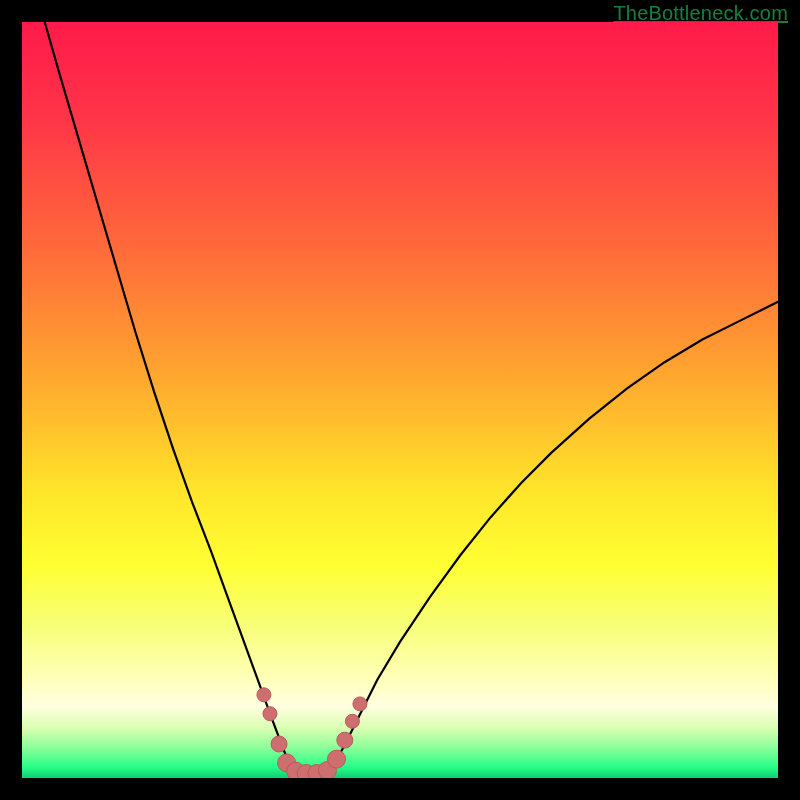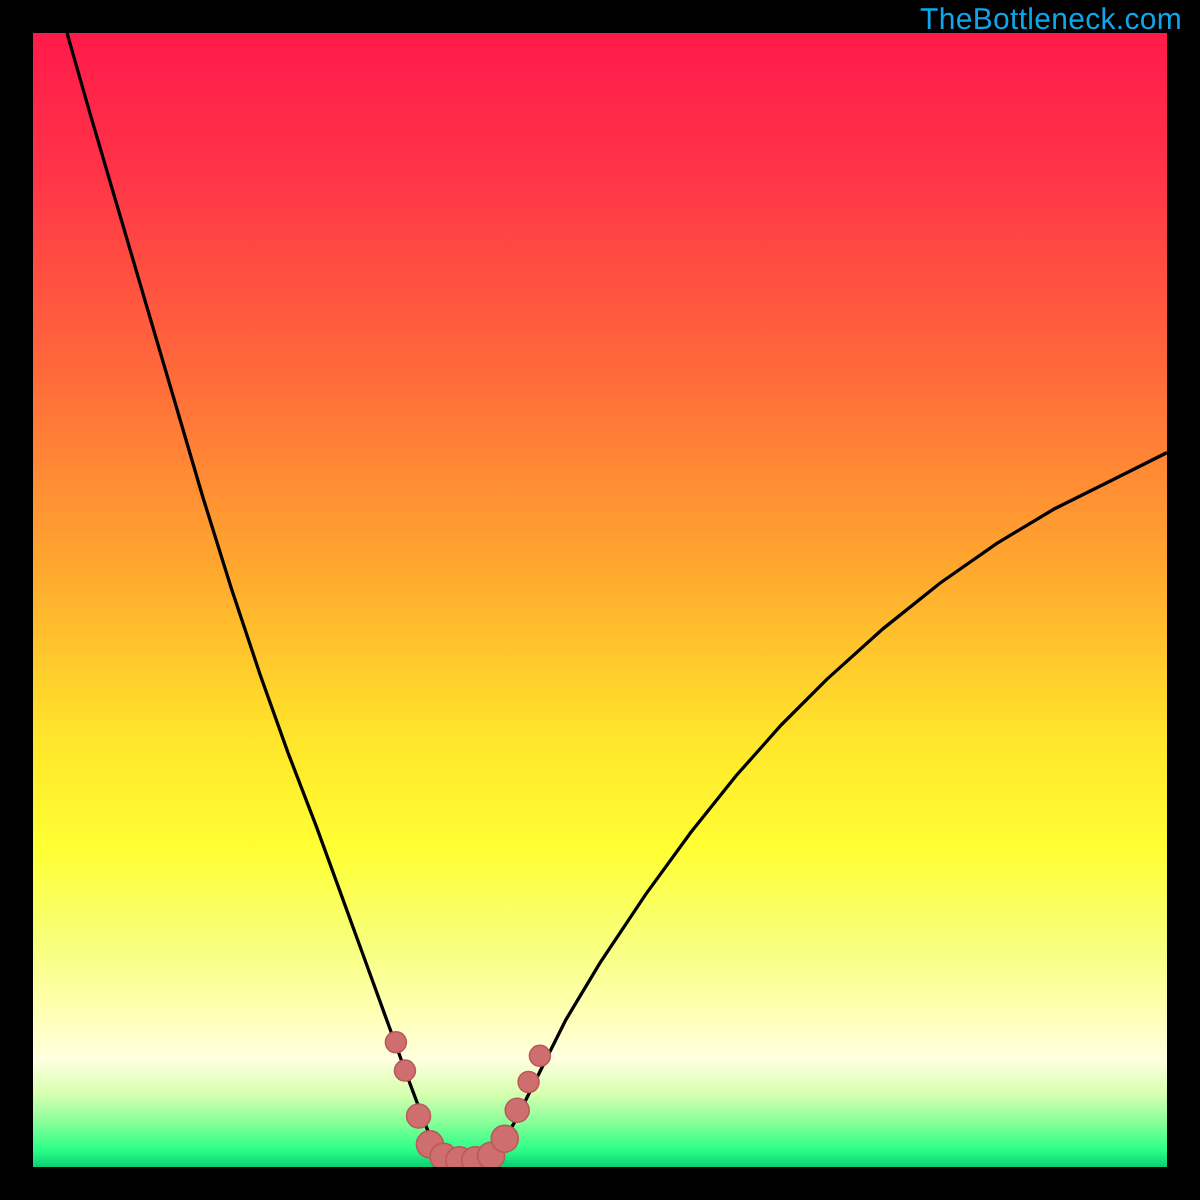--- a/index.html
+++ b/index.html
@@ -16,24 +16,25 @@
     left: 22px;
     top: 22px;
     width: 756px;
     height: 756px;
     background: #000;
   }
   .watermark {
     position: absolute;
     top: 2px;
     right: 12px;
-    color: #0ea5e9;
+    color: #15803d;
     font-size: 20px;
     font-weight: 500;
     letter-spacing: 0.2px;
+    text-decoration: underline;
   }
   .plot {
     position: absolute;
     left: 22px;
     top: 22px;
     width: 756px;
     height: 756px;
   }
 </style>
 </head>

